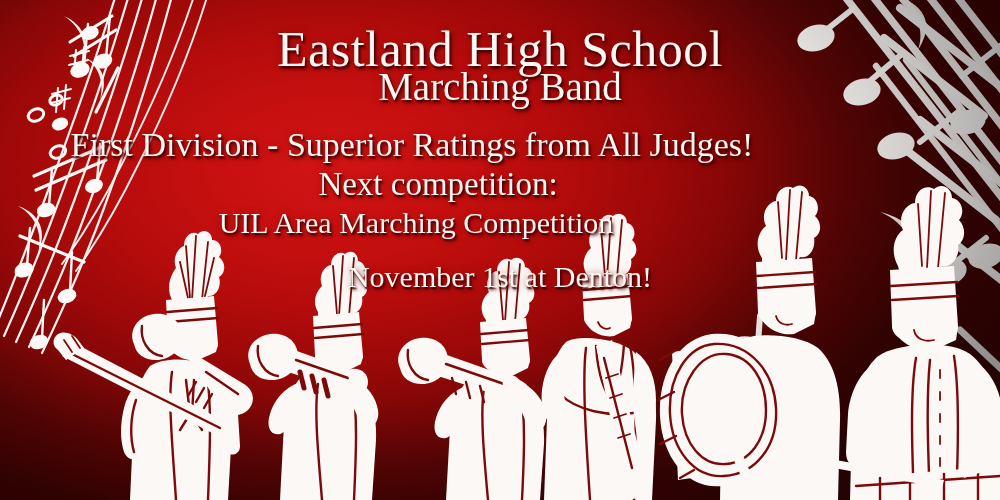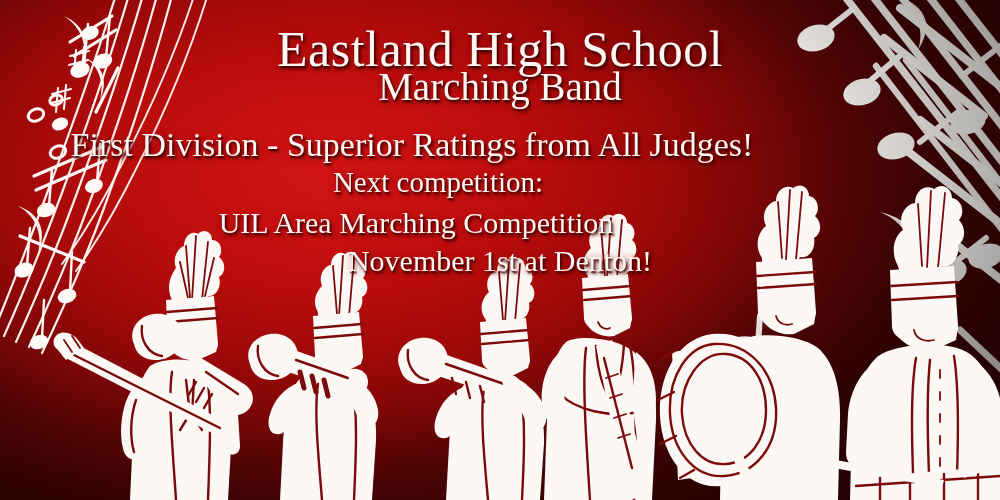--- a/index.html
+++ b/index.html
@@ -43,23 +43,23 @@
     line-height:1.0;
     white-space:nowrap;
     text-shadow:
        2px 3px 3px rgba(60,0,0,0.80),
        1px 2px 1px rgba(80,4,4,0.70),
        0 0 7px rgba(120,10,10,0.55);
   }
   #line1{position:absolute;top:24px;width:1000px;font-size:50px;letter-spacing:.5px;}
   #line2{position:absolute;top:67px;width:1000px;font-size:39px;}
   #line3{position:absolute;top:128px;width:824px;font-size:34px;}
-  #line4{position:absolute;top:168px;width:876px;font-size:29px;}
+  #line4{position:absolute;top:168px;width:876px;font-size:33px;}
   #line5{position:absolute;top:208px;width:832px;font-size:30px;}
-  #line6{position:absolute;top:246px;width:1000px;font-size:30px;}
+  #line6{position:absolute;top:262px;width:1000px;font-size:30px;}
 
   .nw{fill:#fdfaf7;}
   .nstroke{stroke:#fdfaf7;fill:none;stroke-linecap:round;}
   .sil{fill:#fcf8f5;}
   .silline{stroke:#7c0a0a;fill:none;stroke-width:2.4;stroke-linecap:round;stroke-linejoin:round;}
   .silline-thin{stroke:#7c0a0a;fill:none;stroke-width:1.8;stroke-linecap:round;stroke-linejoin:round;}
 </style>
 </head>
 <body>
 

